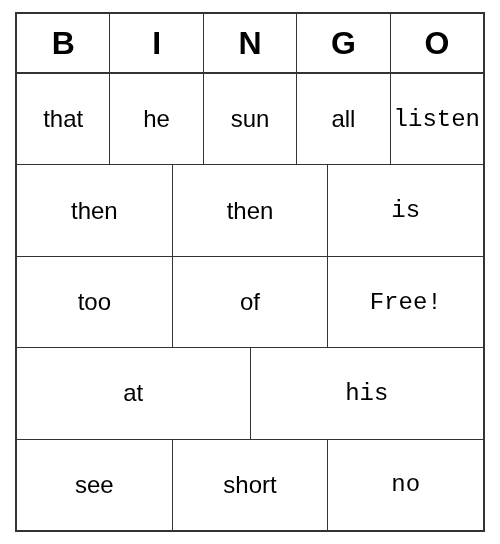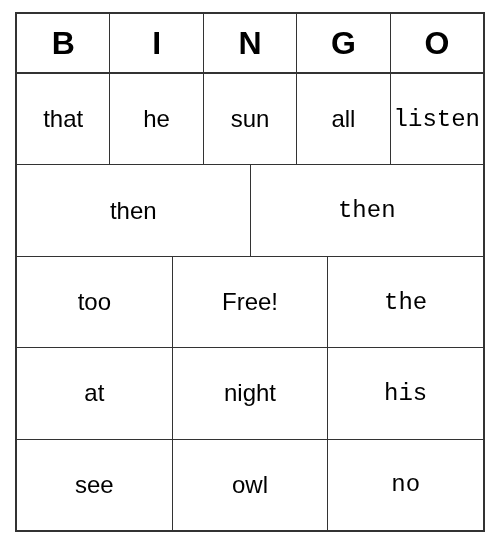--- a/index.html
+++ b/index.html
@@ -93,30 +93,30 @@
   <div class="bingo-row">
         <div class="bingo-cell">that</div>
         <div class="bingo-cell">he</div>
         <div class="bingo-cell">sun</div>
         <div class="bingo-cell">all</div>
         <div class="bingo-cell">listen</div>
       </div>
       <div class="bingo-row">
         <div class="bingo-cell">then</div>
         <div class="bingo-cell">then</div>
+        <div class="bingo-cell">is</div>
       </div>
       <div class="bingo-row">
         <div class="bingo-cell">too</div>
+        <div class="bingo-cell">of</div>
         <div class="bingo-cell">Free!</div>
-        <div class="bingo-cell">the</div>
       </div>
       <div class="bingo-row">
         <div class="bingo-cell">at</div>
-        <div class="bingo-cell">night</div>
         <div class="bingo-cell">his</div>
       </div>
       <div class="bingo-row">
         <div class="bingo-cell">see</div>
-        <div class="bingo-cell">owl</div>
+        <div class="bingo-cell">short</div>
         <div class="bingo-cell">no</div>
       </div>
     </div>
 </div>
 
 </body></html>

